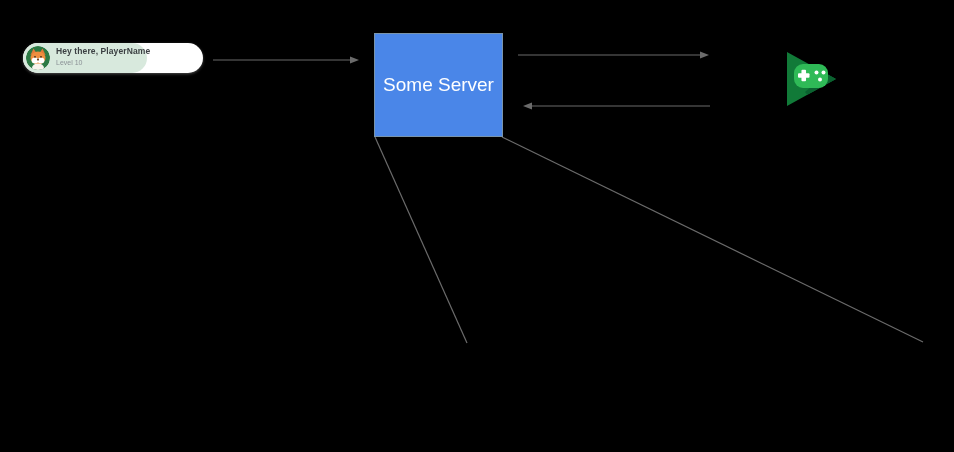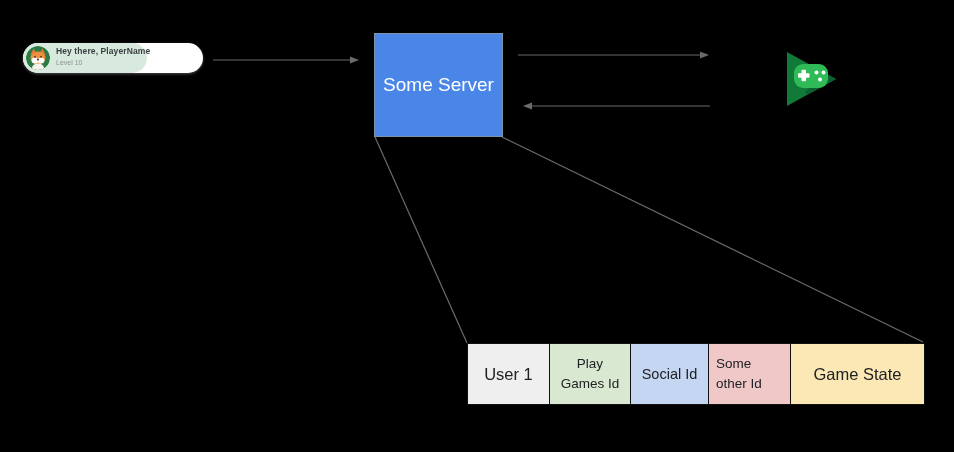--- a/index.html
+++ b/index.html
@@ -129,23 +129,14 @@
         <rect x="9" y="14" width="34" height="24" rx="9" style="fill: rgb(47, 186, 87);"></rect>
         <rect x="13" y="23.2" width="11.5" height="4.6" rx="1" style="fill: rgb(255, 255, 255);"></rect>
         <rect x="16.45" y="19.75" width="4.6" height="11.5" rx="1" style="fill: rgb(255, 255, 255);"></rect>
         <circle cx="31.5" cy="22.5" r="2" style="fill: rgb(255, 255, 255);"></circle>
         <circle cx="38.5" cy="22.5" r="2" style="fill: rgb(255, 255, 255);"></circle>
         <circle cx="35" cy="29.5" r="2" style="fill: rgb(255, 255, 255);"></circle>
       </g>
     </svg>
   </div>
 
-  <div class="record-table" style="color: rgb(32, 33, 36);">
-    <div class="record-cell cell-user" style="background: rgb(239, 239, 239);">User 1</div>
-    <div class="record-cell cell-playgames" style="background: rgb(217, 232, 209);">Play
-Games Id</div>
-    <div class="record-cell cell-social" style="background: rgb(197, 214, 242);">Social Id</div>
-    <div class="record-cell cell-other" style="background: rgb(241, 200, 200);">Some
-other Id</div>
-    <div class="record-cell cell-gamestate" style="background: rgb(252, 232, 180);">Game State</div>
-  </div>
 
 </div>
 
 </body></html>

